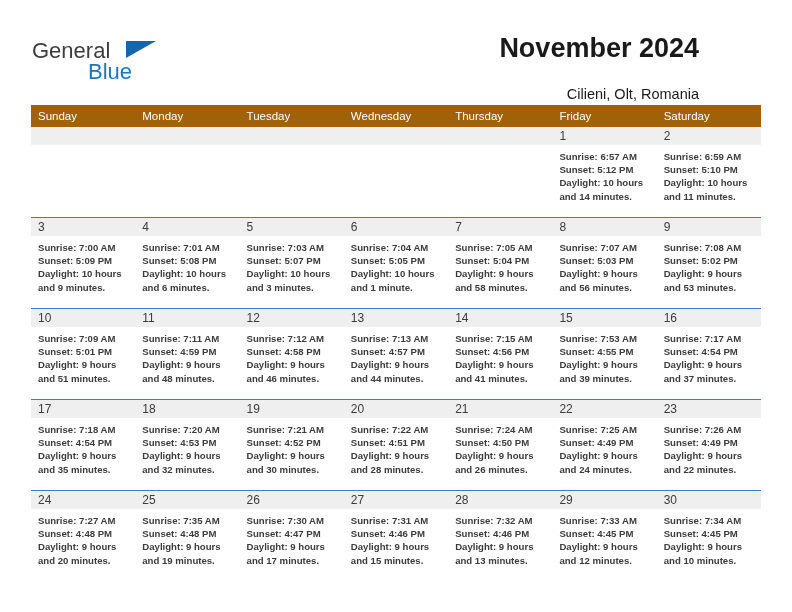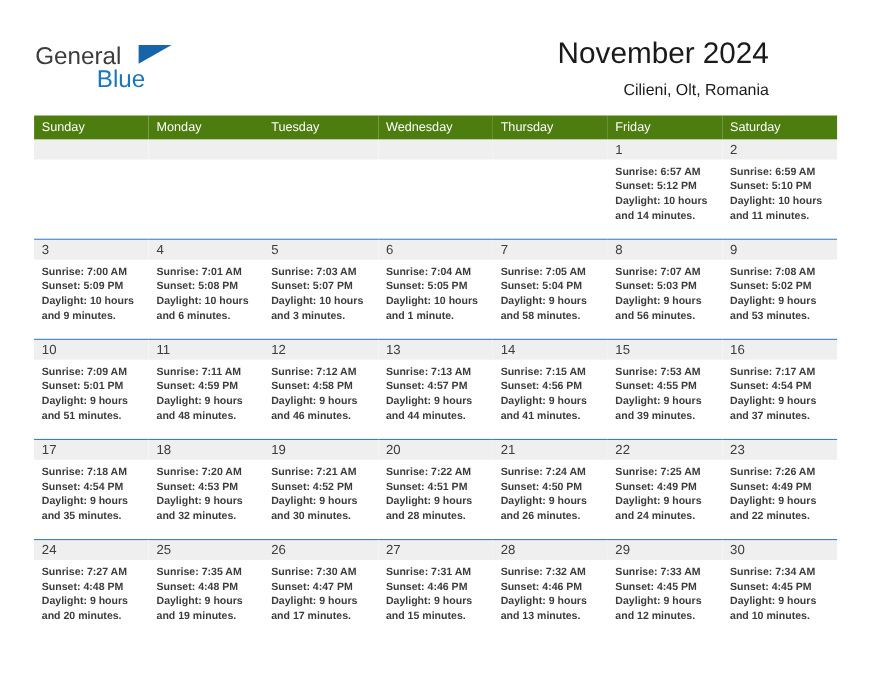--- a/index.html
+++ b/index.html
@@ -64,44 +64,44 @@
   }
 
   .title-block {
     position: absolute;
     right: 33px;
     top: 32px;
     text-align: right;
   }
   .month-title {
     font-size: 27px;
-    font-weight: normal;
+    font-weight: bold;
     color: #1a1a1a;
     line-height: 32px;
     white-space: nowrap;
   }
   .location {
     font-size: 14.5px;
     color: #1a1a1a;
     line-height: 20px;
-    margin-top: 8px;
+    margin-top: 20px;
     white-space: nowrap;
   }
 
   
   .calendar {
     position: absolute;
     left: 31px;
     top: 105px;
     width: 730px;
     border-collapse: collapse;
     table-layout: fixed;
   }
   .calendar th {
-    background: #4d7c0f;
+    background: #a16207;
     color: #ffffff;
     font-size: 11.5px;
     font-weight: normal;
     text-align: left;
     padding: 5px 0 5px 7px;
     height: 19px;
     box-sizing: border-box;
     border: none;
   }
   .calendar td {

